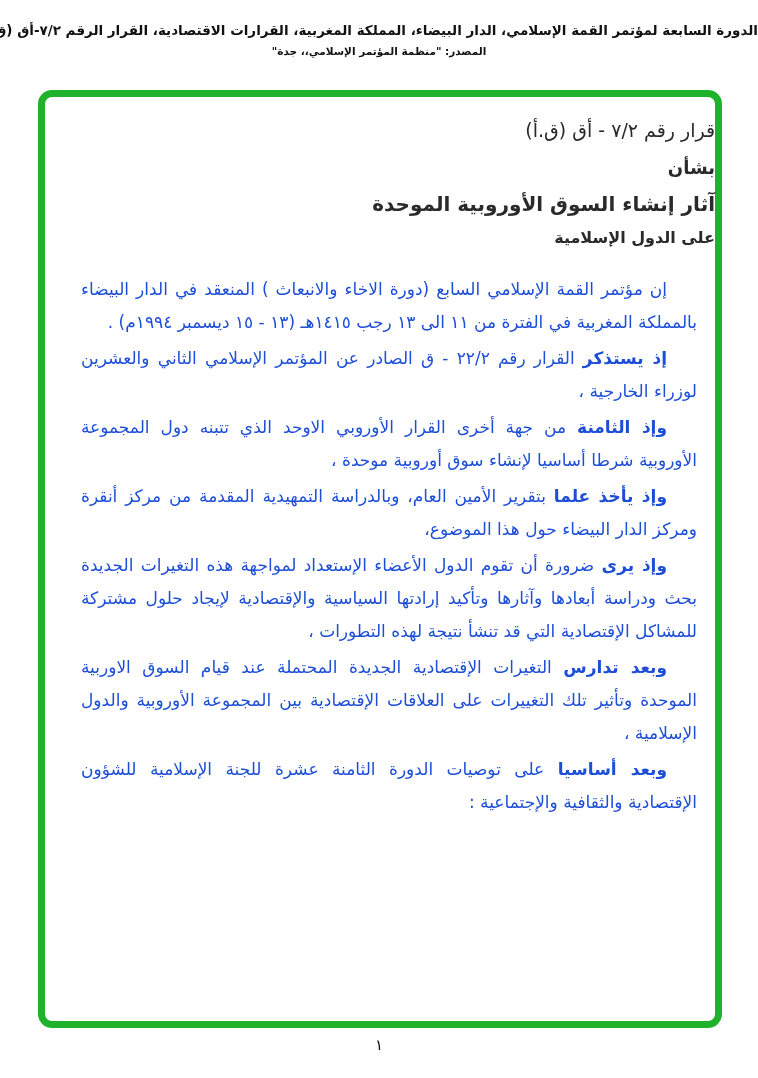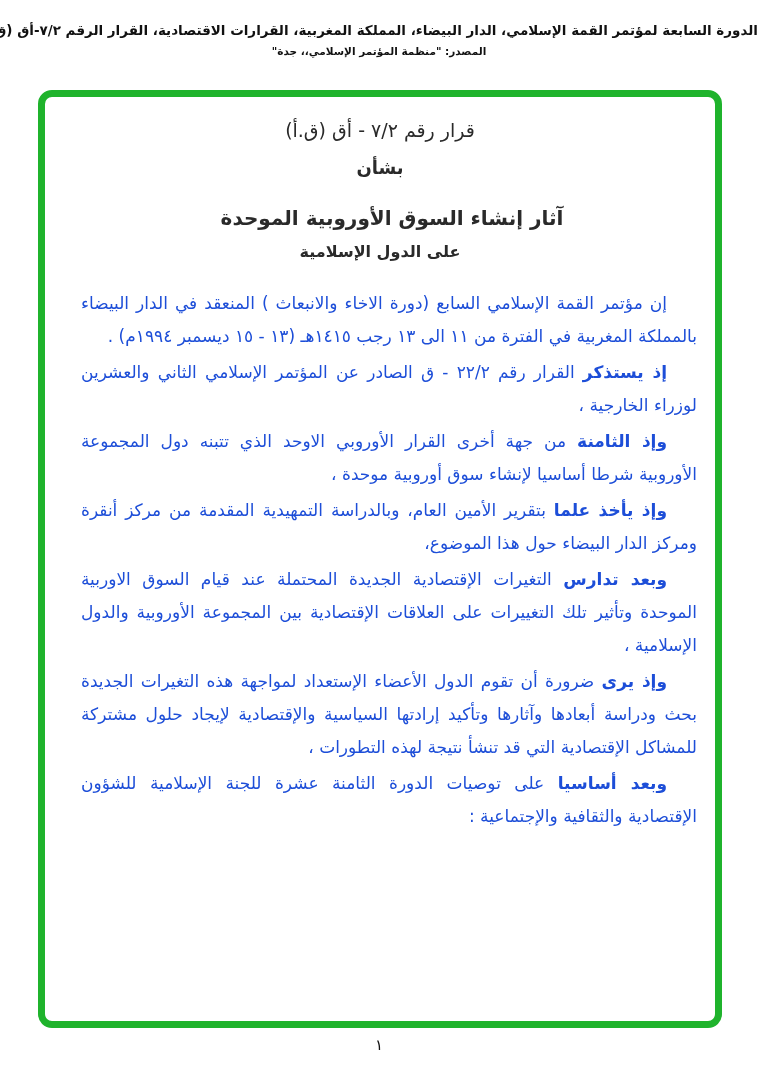--- a/index.html
+++ b/index.html
@@ -43,32 +43,31 @@
     width: 684px;
     height: 938px;
     box-sizing: border-box;
     border: 7px solid #1fb32c;
     border-radius: 14px;
     background: #ffffff;
   }
   
   .doc-title {
     margin-top: 22px;
-    text-align: center;
     color: #2a2a2a;
   }
   .title-line1 {
     font-size: 19px;
     font-weight: normal;
     margin-bottom: 16px;
   }
   .title-line2 {
     font-size: 18px;
     font-weight: bold;
-    margin-bottom: 28px;
+    margin-bottom: 14px;
   }
   .title-line3 {
     font-size: 20px;
     font-weight: bold;
     margin-bottom: 12px;
     padding-left: 24px;
   }
   .title-line4 {
     font-size: 16px;
     font-weight: bold;
@@ -118,23 +117,23 @@
   <div class="doc-body" id="paragraphs">
   <p class="para"><b class="para-lead"></b><span class="para-text">إن مؤتمر القمة الإسلامي السابع (دورة الاخاء والانبعاث ) المنعقد في الدار البيضاء بالمملكة المغربية في الفترة من ١١ الى ١٣ رجب ١٤١٥هـ (١٣ - ١٥ ديسمبر ١٩٩٤م) .</span></p>
 
   <p class="para"><b class="para-lead">إذ يستذكر</b><span class="para-text"> القرار رقم ٢٢/٢ - ق الصادر عن المؤتمر الإسلامي الثاني والعشرين لوزراء الخارجية ،</span></p>
 
 
   <p class="para"><b class="para-lead">وإذ الثامنة</b><span class="para-text"> من جهة أخرى القرار الأوروبي الاوحد الذي تتبنه دول المجموعة الأوروبية شرطا أساسيا لإنشاء سوق أوروبية موحدة ،</span></p>
 
   <p class="para"><b class="para-lead">وإذ يأخذ علما</b><span class="para-text"> بتقرير الأمين العام، وبالدراسة التمهيدية المقدمة من مركز أنقرة ومركز الدار البيضاء حول هذا الموضوع،</span></p>
 
+  <p class="para"><b class="para-lead">وإذ يرى</b><span class="para-text"> ضرورة أن تقوم الدول الأعضاء الإستعداد لمواجهة هذه التغيرات الجديدة بحث ودراسة أبعادها وآثارها وتأكيد إرادتها السياسية والإقتصادية لإيجاد حلول مشتركة للمشاكل الإقتصادية التي قد تنشأ نتيجة لهذه التطورات ،</span></p>
+
   <p class="para"><b class="para-lead">وبعد تدارس</b><span class="para-text"> التغيرات الإقتصادية الجديدة المحتملة عند قيام السوق الاوربية الموحدة وتأثير تلك التغييرات على العلاقات الإقتصادية بين المجموعة الأوروبية والدول الإسلامية ،</span></p>
-
-  <p class="para"><b class="para-lead">وإذ يرى</b><span class="para-text"> ضرورة أن تقوم الدول الأعضاء الإستعداد لمواجهة هذه التغيرات الجديدة بحث ودراسة أبعادها وآثارها وتأكيد إرادتها السياسية والإقتصادية لإيجاد حلول مشتركة للمشاكل الإقتصادية التي قد تنشأ نتيجة لهذه التطورات ،</span></p>
 
   <p class="para"><b class="para-lead">وبعد أساسيا</b><span class="para-text"> على توصيات الدورة الثامنة عشرة للجنة الإسلامية للشؤون الإقتصادية والثقافية والإجتماعية :</span></p>
 </div>
 </div>
 
 <footer class="page-footer">
   <span>١</span>
 </footer>
 
 </body></html>

